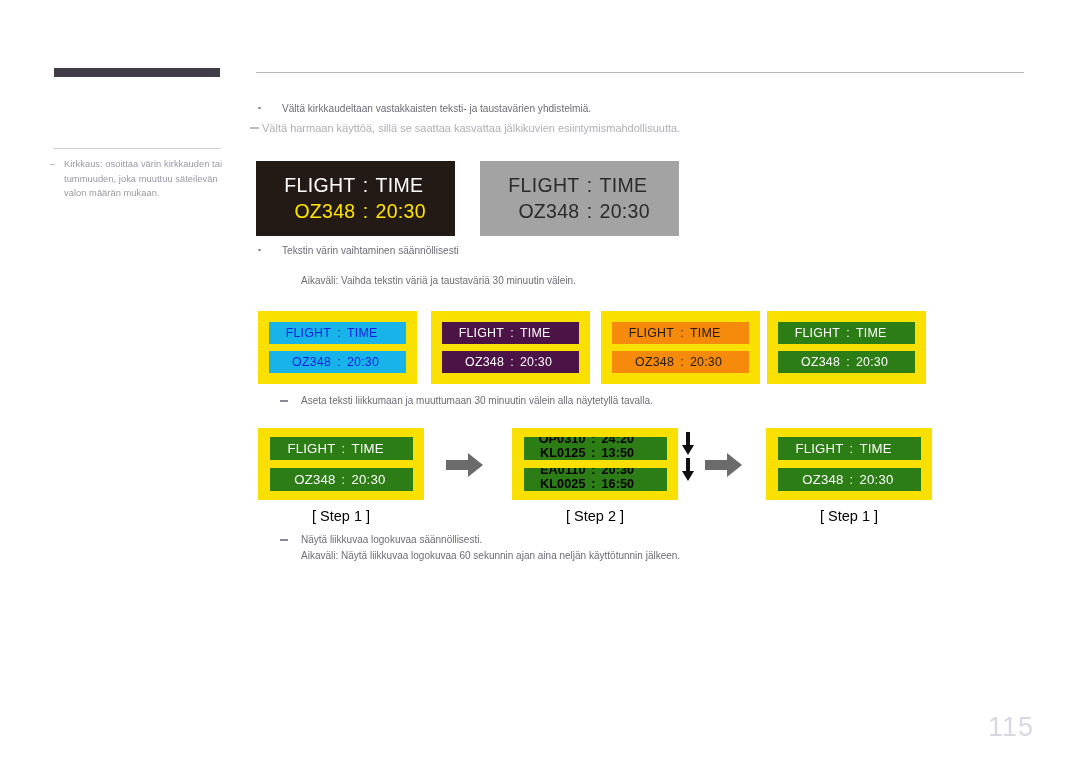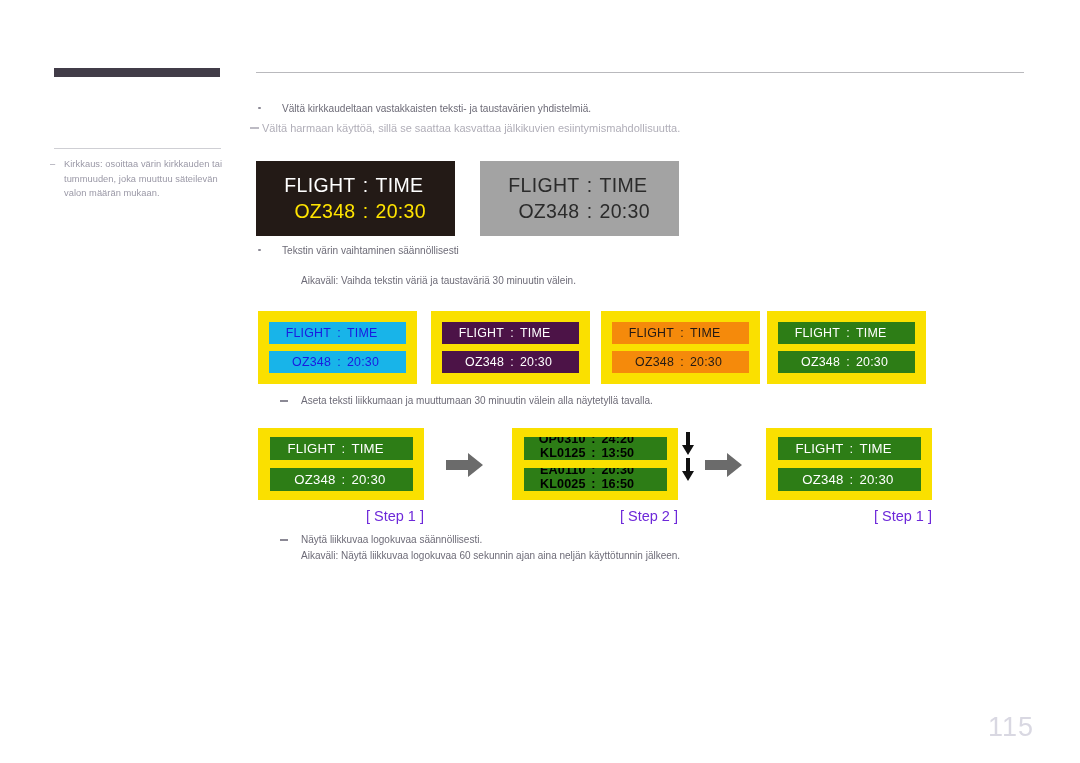--- a/index.html
+++ b/index.html
@@ -204,23 +204,23 @@
   }
   .scroll-inner .srow .col-a { width: 62px; padding-left: 4px; }
   .scroll-inner .srow .col-s { width: 16px; }
   .scroll-inner .srow .col-b { width: 61px; }
   .scroll-inner .srow.up  { top: -6px; }
   .scroll-inner .srow.low { top:  8px; align-items: flex-end; }
 
   .step-label {
     position: absolute;
     font-size: 14.5px;
-    color: #6d28d9;
-    white-space: nowrap;
-    text-align: right;
+    color: #000000;
+    white-space: nowrap;
+    text-align: center;
   }
 
   
   .arrow-right {
     position: absolute;
     width: 38px; height: 26px;
   }
   .arrow-down {
     position: absolute;
     width: 14px; height: 24px;

